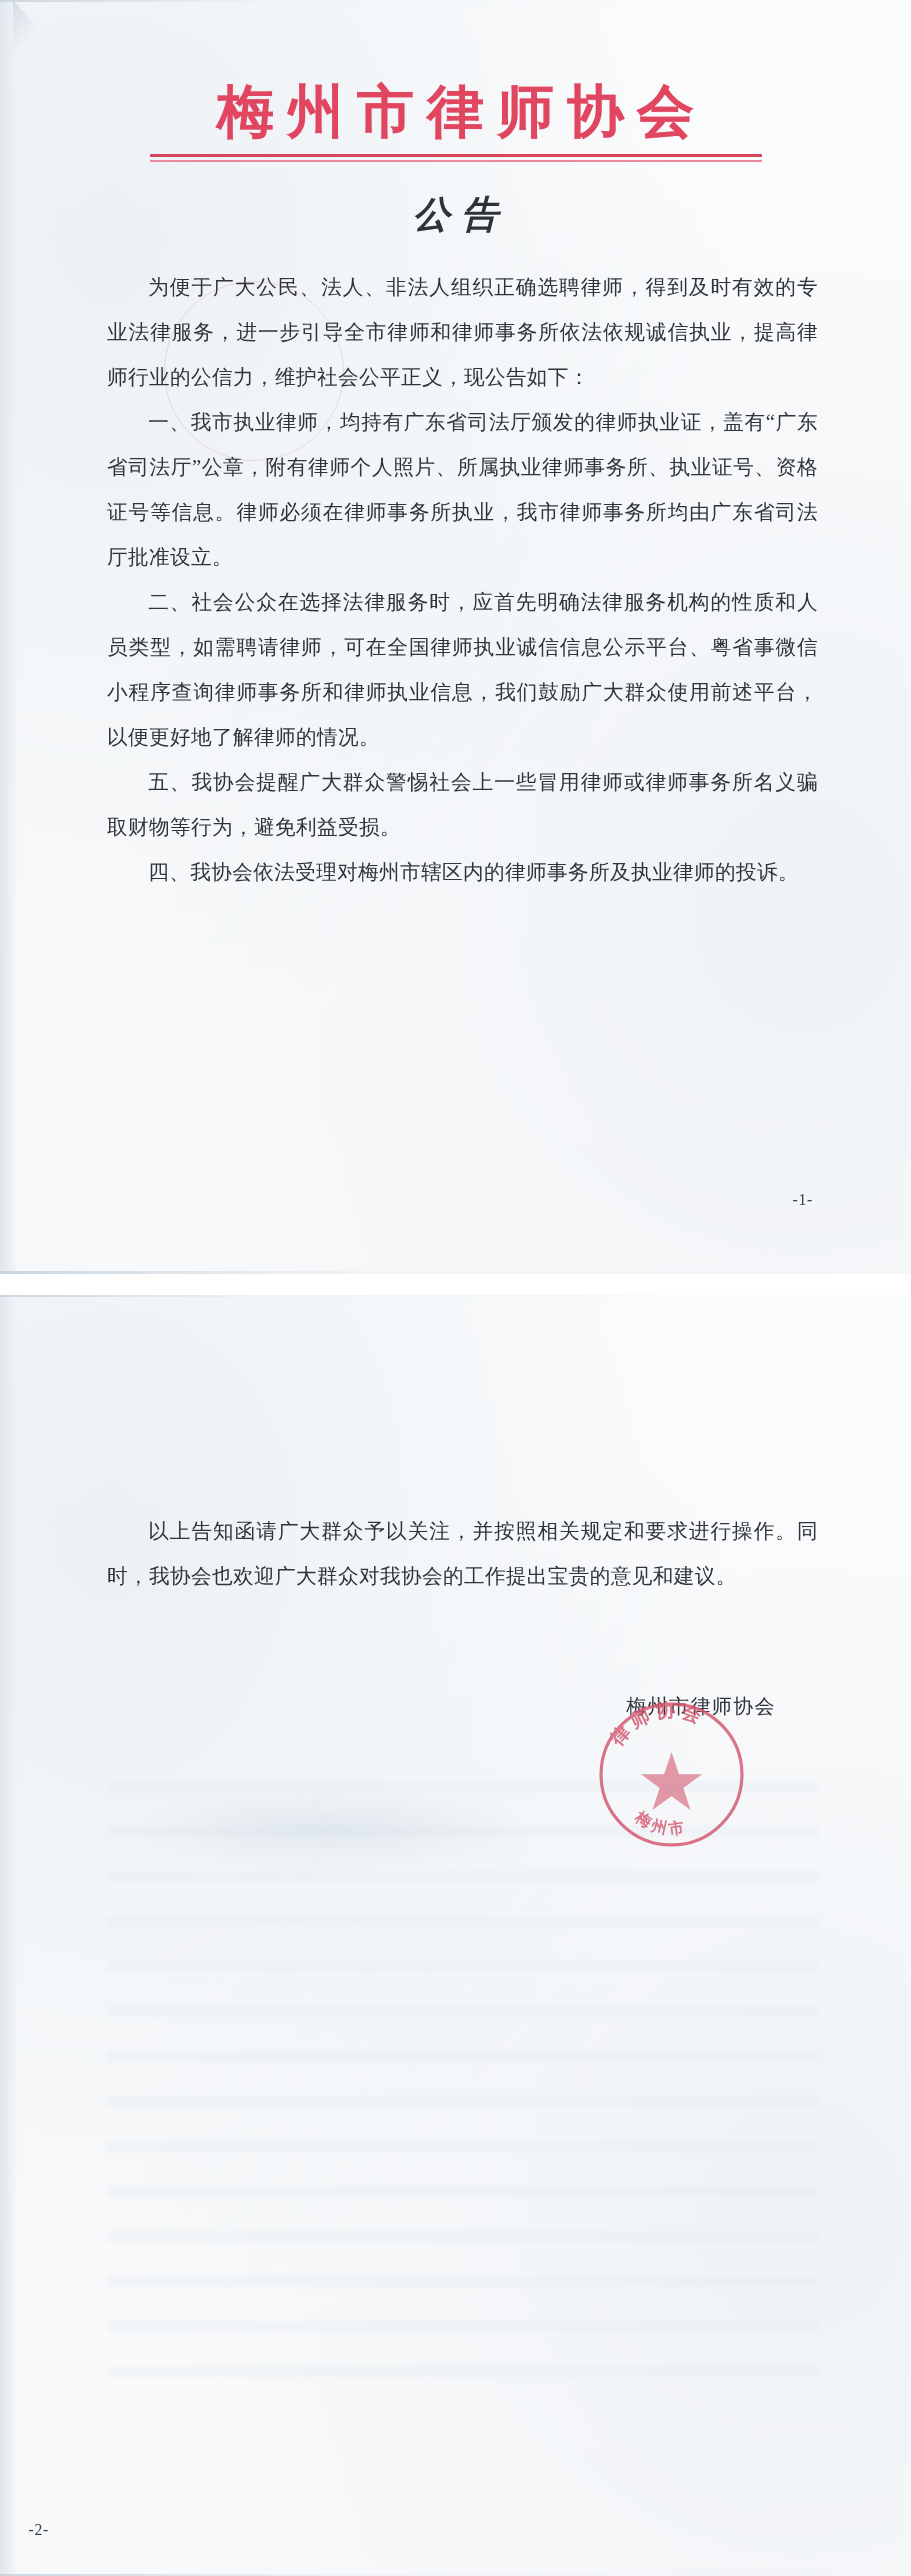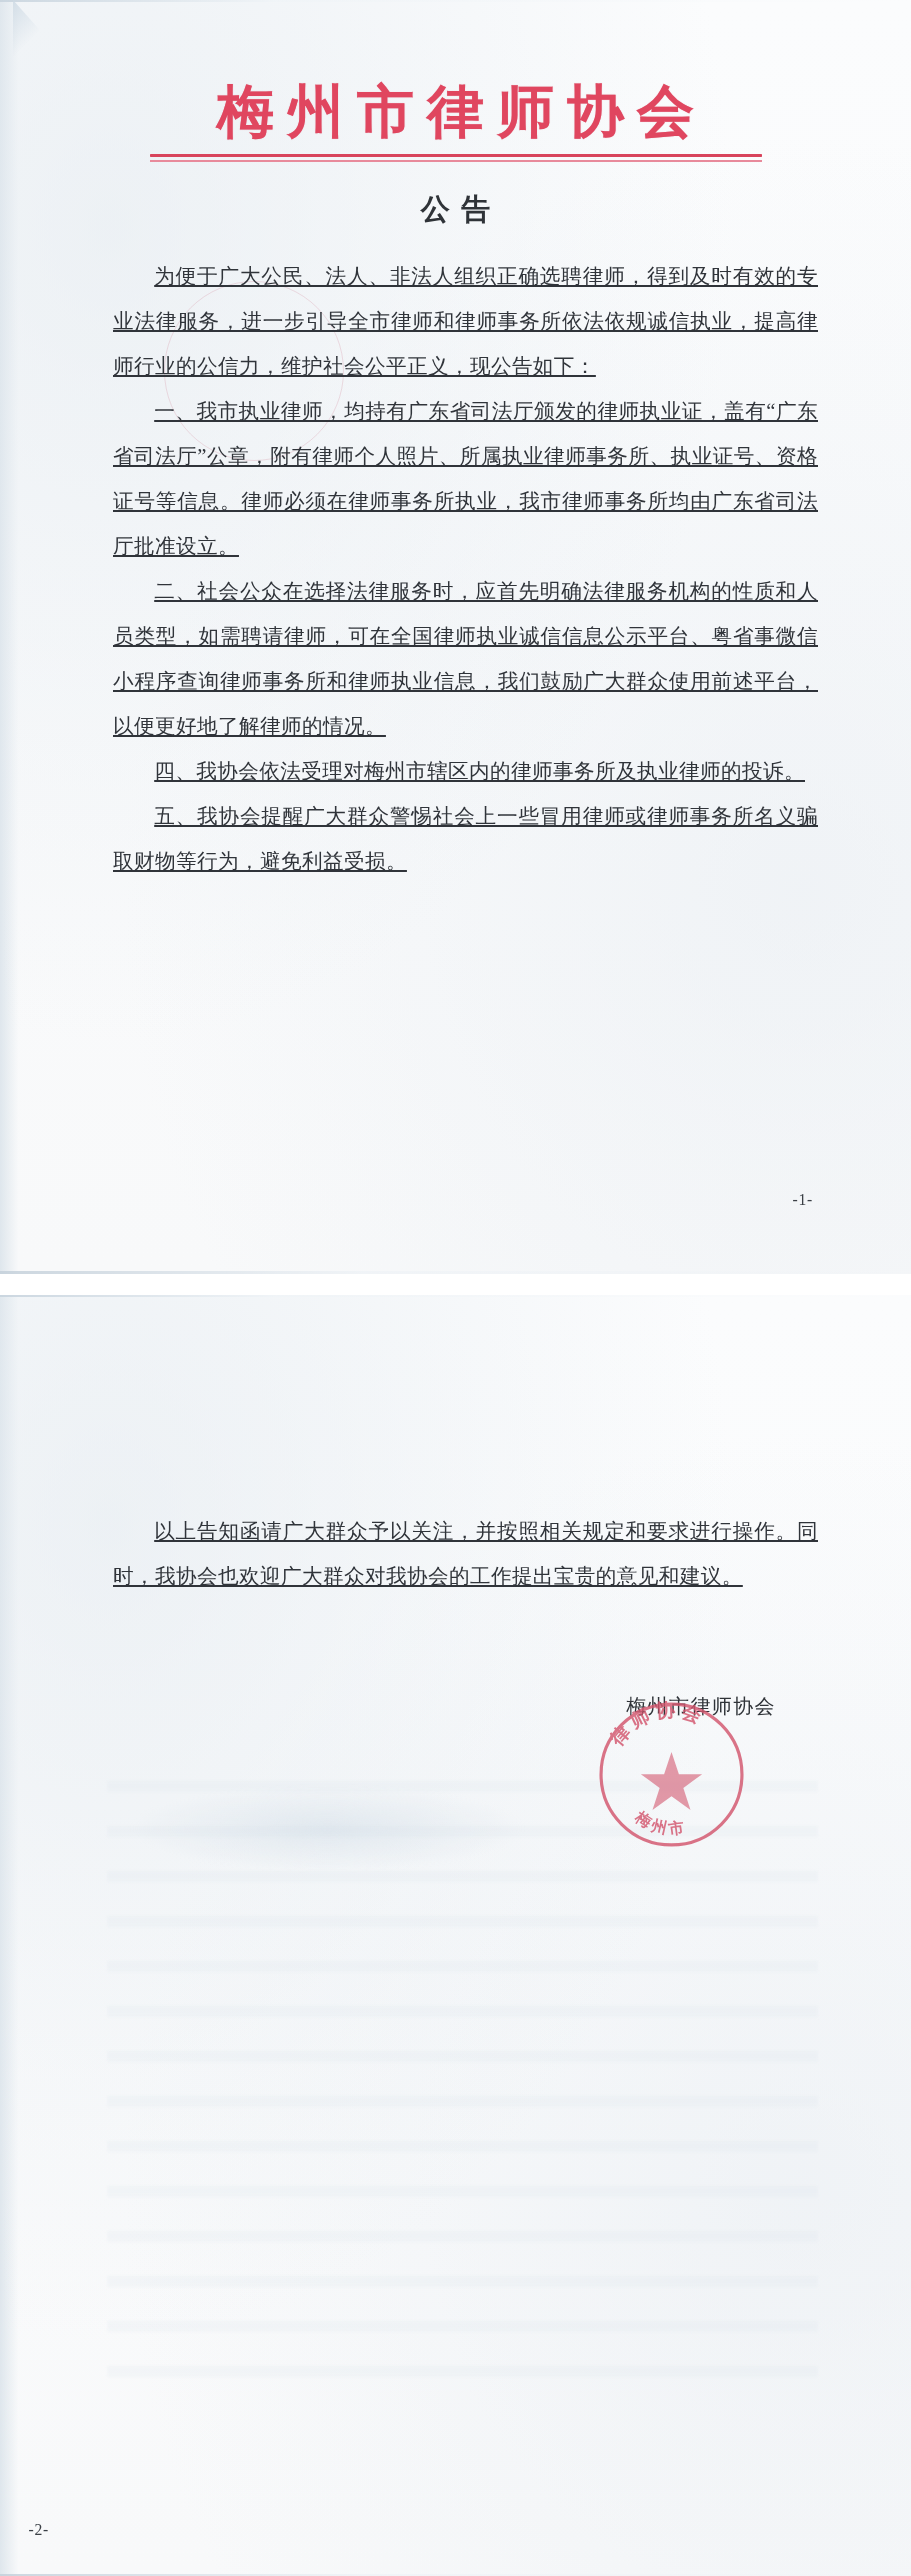--- a/index.html
+++ b/index.html
@@ -86,42 +86,42 @@
   .masthead-rule .r2 {
     margin-top: 2.8px;
     height: 1.4px;
     background: #e88a9b;
   }
 
   
   .doc-title {
     margin-top: 28.5px;
     text-align: center;
-    font-size: 29px;
+    font-size: 37px;
     font-weight: 700;
     letter-spacing: 11.4px;
     text-indent: 11.4px;
     color: #2f3338;
     font-family: "Liberation Serif","DejaVu Serif",serif;
+    font-style: italic;
   }
 
   
   .body-text {
     margin: 24px 93px 0 107px;
     font-size: 20.6px;
     line-height: 45px;
     color: #30343a;
     text-align: justify;
     text-justify: inter-ideograph;
     letter-spacing: 0.4px;
   }
   .para {
     text-indent: 2em;
-    margin: 0 0 0 6px;
-    text-decoration: underline;
+    margin: 0 0 0 0;
   }
   .para + .para { margin-top: 0px; }
 
   
   .page-num {
     position: absolute;
     font-size: 15.7px;
     color: #3a3f45;
     font-family: "Liberation Serif","DejaVu Serif",serif;
     letter-spacing: 0.7px;
@@ -213,22 +213,22 @@
           <div class="r2"></div>
         </div>
       </header>
 
       <h1 class="doc-title">公告</h1>
 
       <div class="body-text">
         <p class="para">为便于广大公民、法人、非法人组织正确选聘律师，得到及时有效的专业法律服务，进一步引导全市律师和律师事务所依法依规诚信执业，提高律师行业的公信力，维护社会公平正义，现公告如下：</p>
         <p class="para">一、我市执业律师，均持有广东省司法厅颁发的律师执业证，盖有“广东省司法厅”公章，附有律师个人照片、所属执业律师事务所、执业证号、资格证号等信息。律师必须在律师事务所执业，我市律师事务所均由广东省司法厅批准设立。</p>
         <p class="para">二、社会公众在选择法律服务时，应首先明确法律服务机构的性质和人员类型，如需聘请律师，可在全国律师执业诚信信息公示平台、粤省事微信小程序查询律师事务所和律师执业信息，我们鼓励广大群众使用前述平台，以便更好地了解律师的情况。</p>
+        <p class="para">五、我协会提醒广大群众警惕社会上一些冒用律师或律师事务所名义骗取财物等行为，避免利益受损。</p>
         <p class="para">四、我协会依法受理对梅州市辖区内的律师事务所及执业律师的投诉。</p>
-        <p class="para">五、我协会提醒广大群众警惕社会上一些冒用律师或律师事务所名义骗取财物等行为，避免利益受损。</p>
       </div>
     </div>
 
     <div class="page-num page-num-1">-1-</div>
   </section>
 
   <div class="page-gap"></div>
 
   <section class="page page-2">
     <div class="page-edge-top"></div>

